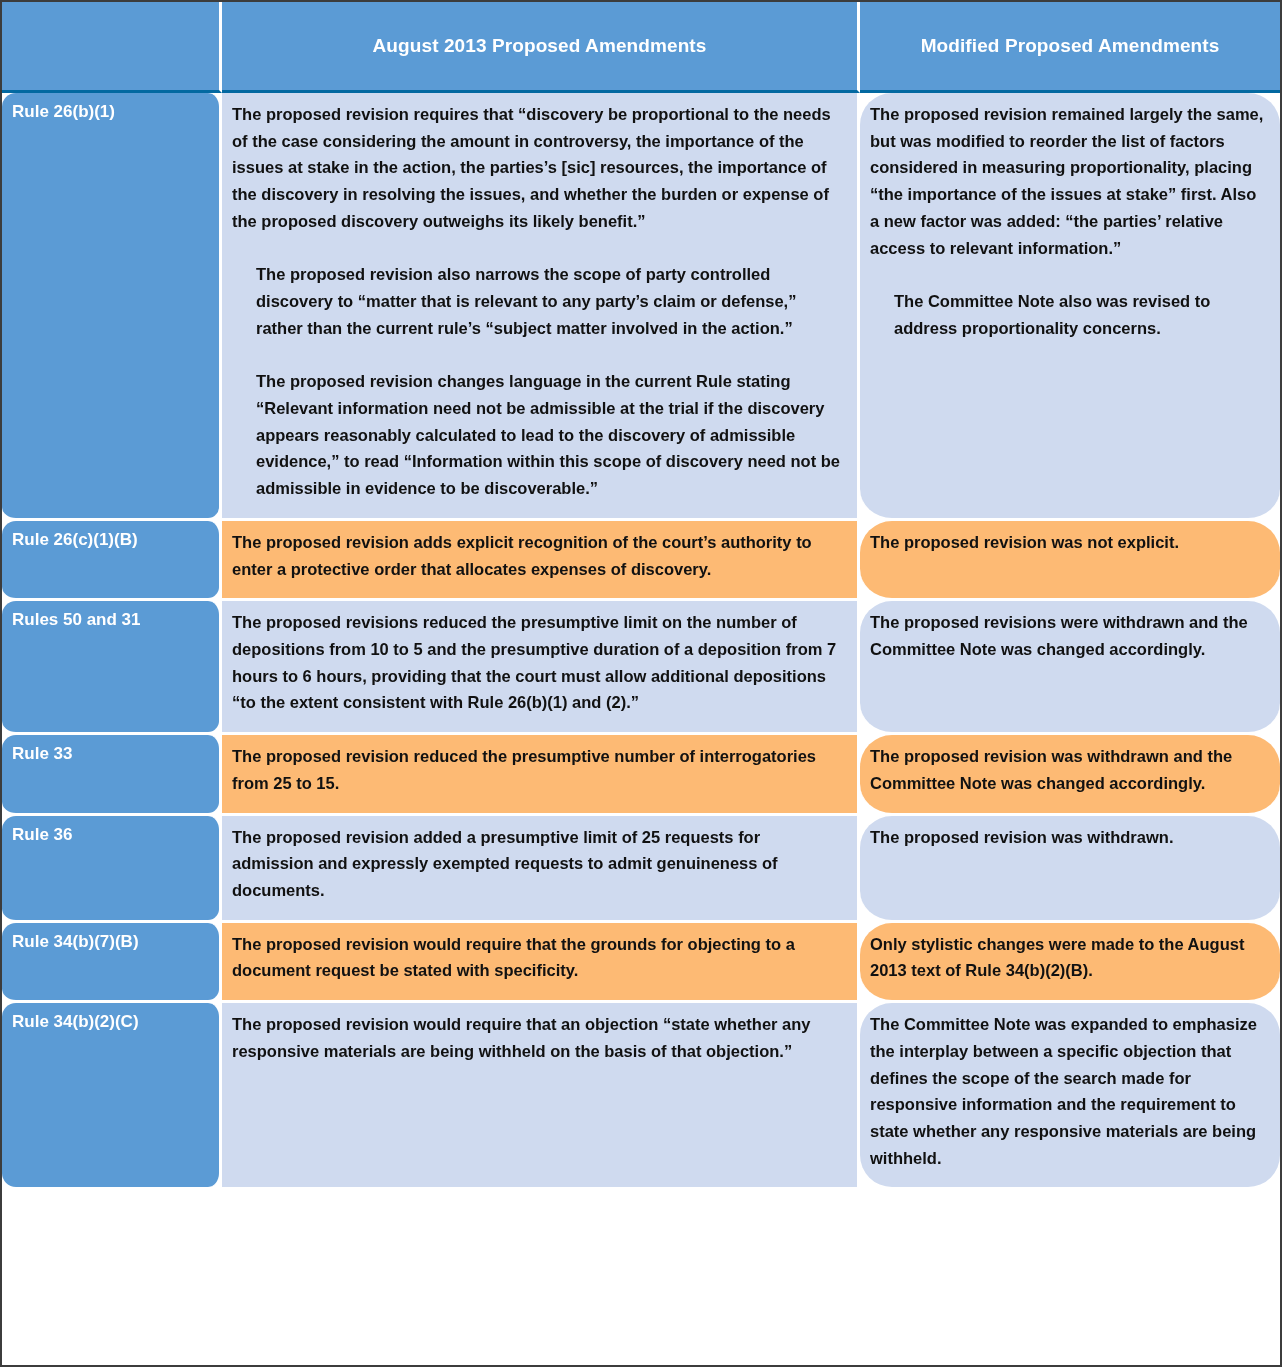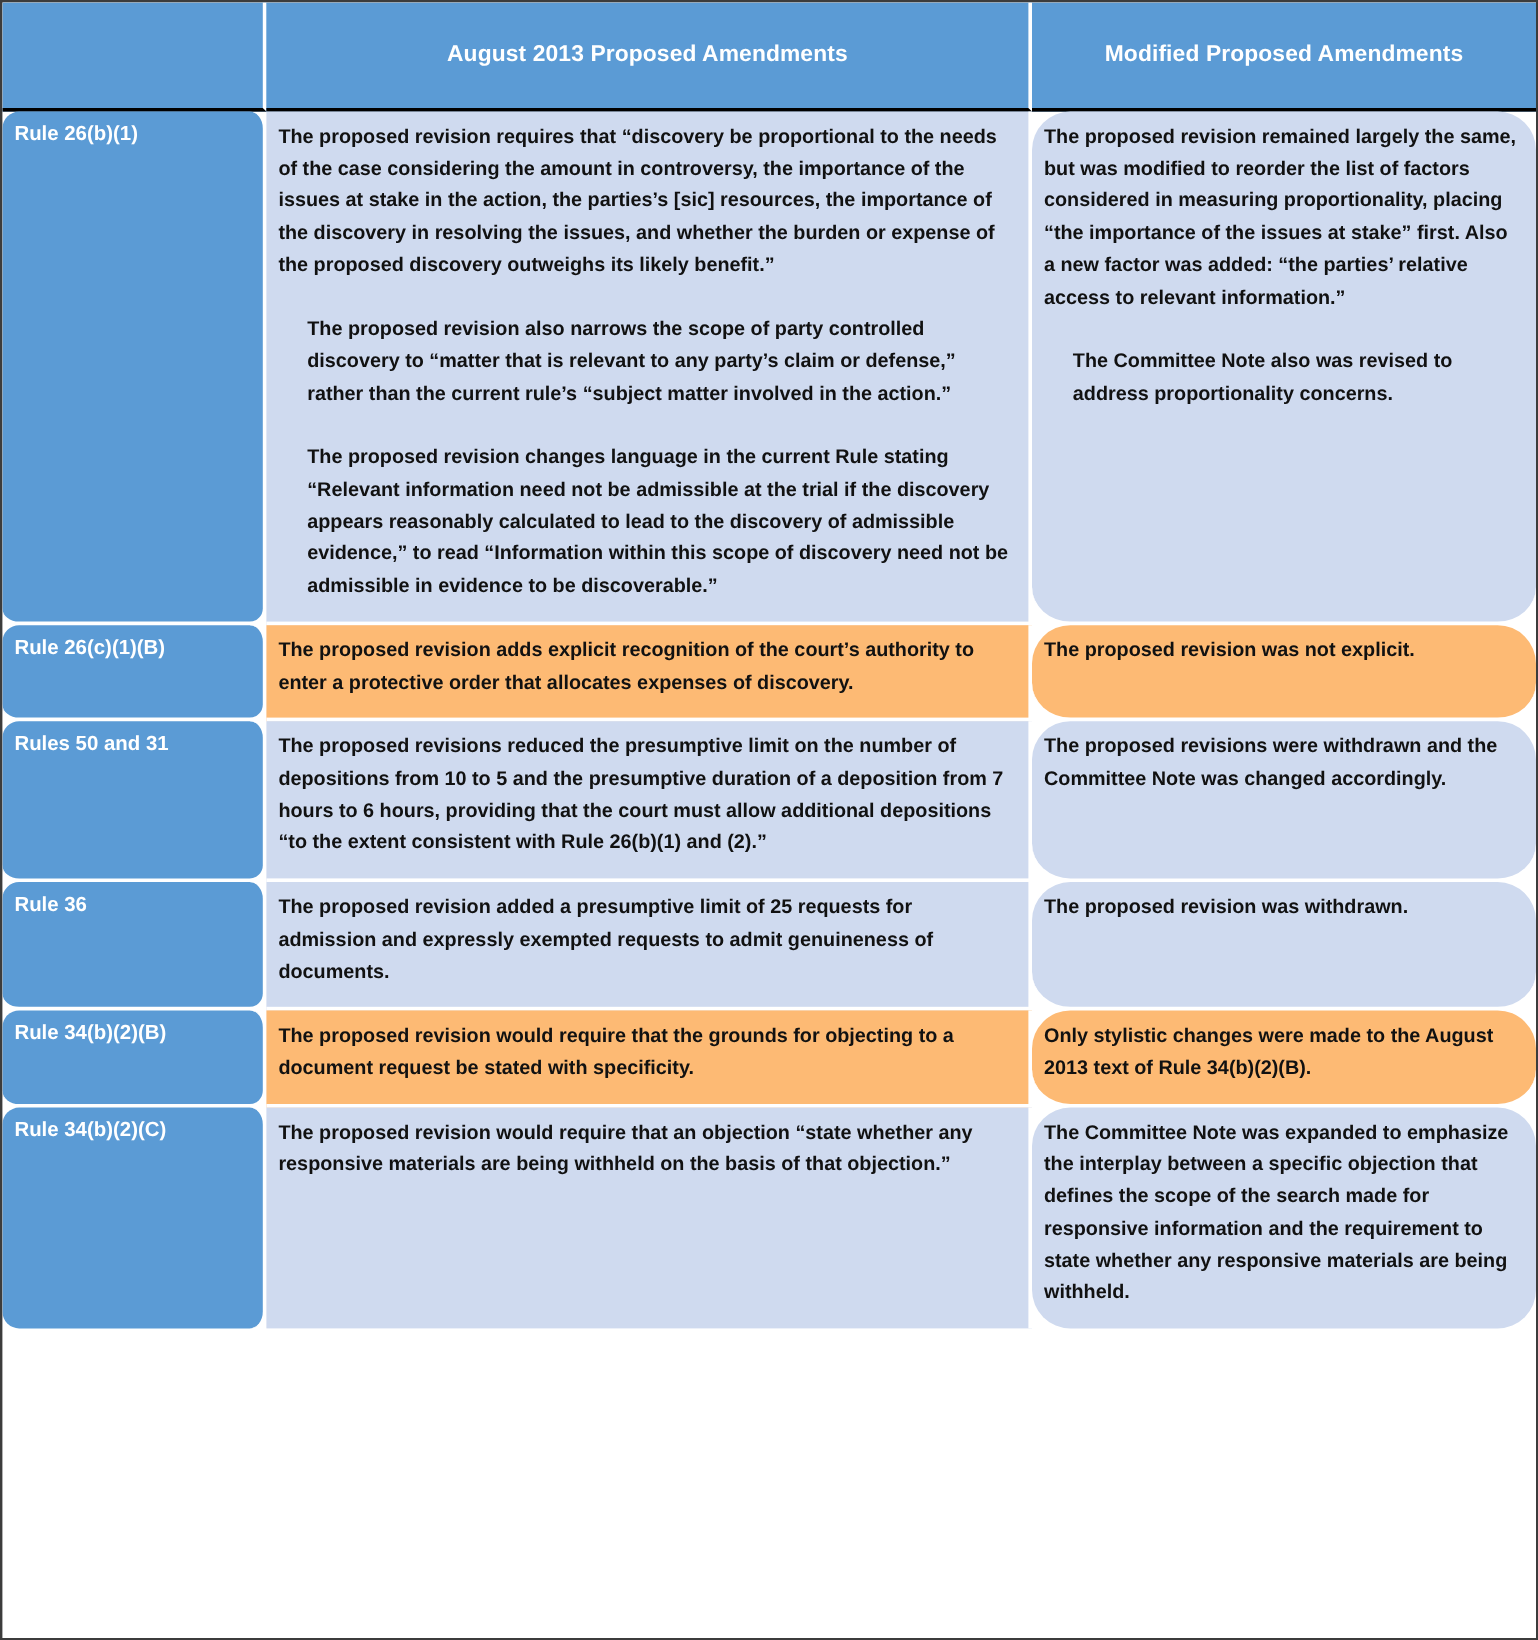--- a/index.html
+++ b/index.html
@@ -39,21 +39,21 @@
   tr.header-row th {
     background: #5B9BD5;
     color: #ffffff;
     font-size: 19px;
     font-weight: bold;
     text-align: center;
     vertical-align: middle;
     height: 80px;
     padding: 4px 10px;
     border-right: 3px solid #ffffff;
-    border-bottom: 3px solid #000000;
+    border-bottom: 3px solid #0369a1;
     letter-spacing: 0.1px;
   }
   tr.header-row th.h-blank {
     border-right: 3px solid #ffffff;
   }
   tr.header-row th:last-child {
     border-right: none;
   }
 
   
@@ -143,30 +143,39 @@
         <tr>
           <td class="rule-cell"><span>Rules 50 and 31</span></td>
           <td class="body-cell shade-dark">
             <p class="para">The proposed revisions reduced the presumptive limit on the number of depositions from 10 to 5 and the presumptive duration of a deposition from 7 hours to 6 hours, providing that the court must allow additional depositions “to the extent consistent with Rule 26(b)(1) and (2).”</p>
           </td>
           <td class="body-cell shade-dark">
             <p class="para">The proposed revisions were withdrawn and the Committee Note was changed accordingly.</p>
           </td>
         </tr>
         <tr>
+          <td class="rule-cell"><span>Rule 33</span></td>
+          <td class="body-cell shade-light">
+            <p class="para">The proposed revision reduced the presumptive number of interrogatories from 25 to 15.</p>
+          </td>
+          <td class="body-cell shade-light">
+            <p class="para">The proposed revision was withdrawn and the Committee Note was changed accordingly.</p>
+          </td>
+        </tr>
+        <tr>
           <td class="rule-cell"><span>Rule 36</span></td>
           <td class="body-cell shade-dark">
             <p class="para">The proposed revision added a presumptive limit of 25 requests for admission and expressly exempted requests to admit genuineness of documents.</p>
           </td>
           <td class="body-cell shade-dark">
             <p class="para">The proposed revision was withdrawn.</p>
           </td>
         </tr>
         <tr>
-          <td class="rule-cell"><span>Rule 34(b)(2)(B)</span></td>
+          <td class="rule-cell"><span>Rule 34(b)(7)(B)</span></td>
           <td class="body-cell shade-light">
             <p class="para">The proposed revision would require that the grounds for objecting to a document request be stated with specificity.</p>
           </td>
           <td class="body-cell shade-light">
             <p class="para">Only stylistic changes were made to the August 2013 text of Rule 34(b)(2)(B).</p>
           </td>
         </tr>
         <tr class="row-last">
           <td class="rule-cell"><span>Rule 34(b)(2)(C)</span></td>
           <td class="body-cell shade-dark">

